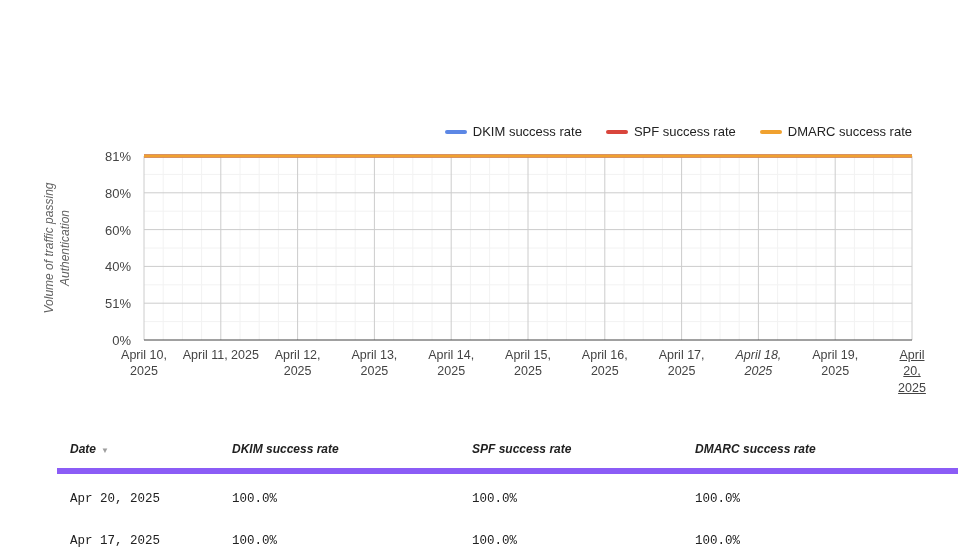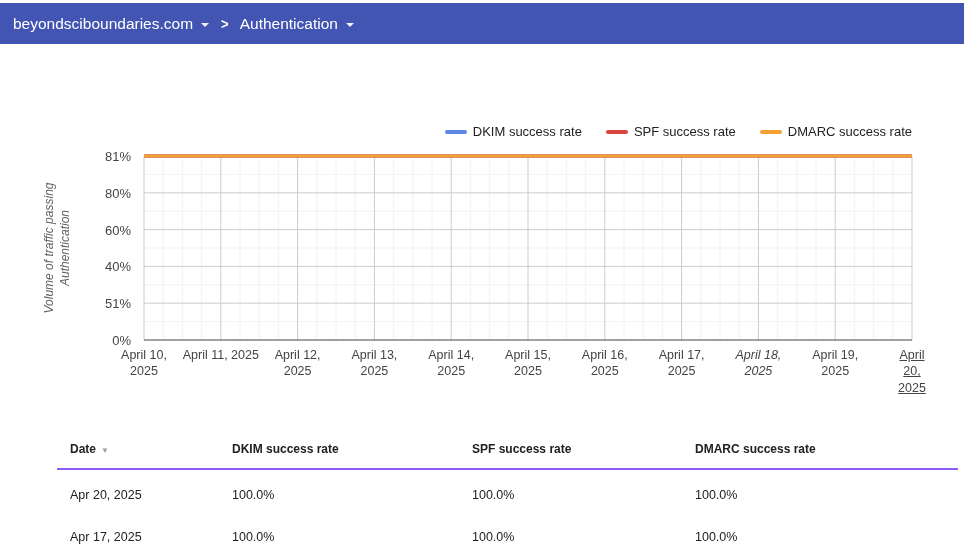--- a/index.html
+++ b/index.html
@@ -38,44 +38,33 @@
   .plot { position:absolute; left:144px; top:156px; width:768px; height:184px; }
   .plot svg { overflow:visible; display:block; }
 
   .xlabels { position:absolute; left:144px; top:347px; width:768px; height:34px; font-size:12.5px; color:#444; }
   .xlabels div { position:absolute; transform:translateX(-50%); text-align:center; white-space:pre-line;
                  line-height:1.3; }
 
   
   .datatable { position:absolute; left:57px; right:6px; top:430px; }
   .thead-row { display:grid; grid-template-columns:162px 240px 223px 1fr; padding-left:13px; height:38px;
-               align-items:center; border-bottom:2px solid #8b5cf6; font-weight:700; font-size:12px;
-               color:#212121; }
+               align-items:center; border-bottom:6px solid #8b5cf6; font-weight:700; font-size:12px;
+               color:#212121;font-style:italic; }
   .tbody { padding-top:4px; }
   .trow { display:grid; grid-template-columns:162px 240px 223px 1fr; padding-left:13px; height:42px;
-          align-items:center; font-size:12.5px; color:#212121; }
+          align-items:center; font-size:12.5px; color:#212121;font-family:Liberation Mono, monospace; }
   .sort-icon { color:#9e9e9e; font-size:8px; margin-left:5px; }
   .hcell { cursor:pointer; }
 </style>
 </head>
 <body>
 
 <div id="app">
 
-  <div class="topbar" id="topbar" style="background: rgb(67, 85, 178);">
-    <span class="crumb">
-      <span>beyondsciboundaries.com</span>
-      <span class="caret"></span>
-    </span>
-    <span class="sep">&gt;</span>
-    <span class="crumb">
-      <span>Authentication</span>
-      <span class="caret"></span>
-    </span>
-  </div>
 
 
   <div>
     <div class="legend" id="legend">
         <span class="legend-item">
           <span class="swatch" style="background: rgb(92, 135, 229);"></span>
           <span>DKIM success rate</span>
         </span>
         <span class="legend-item">
           <span class="swatch" style="background: rgb(217, 69, 60);"></span>

